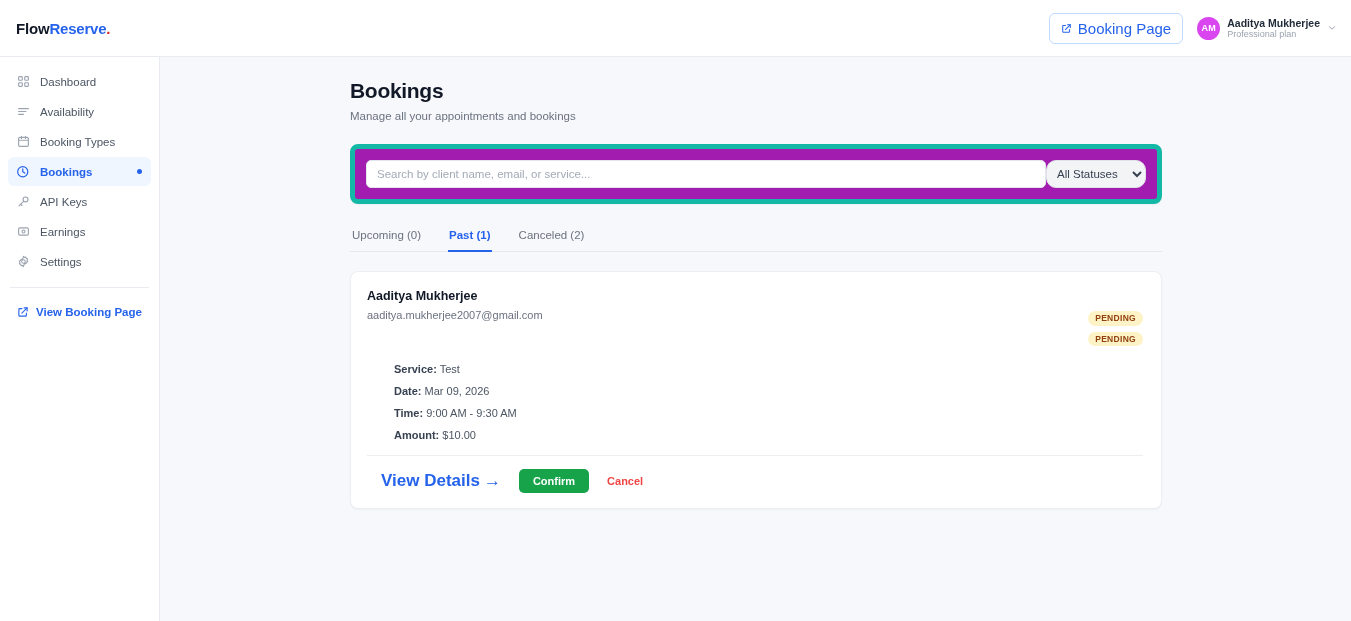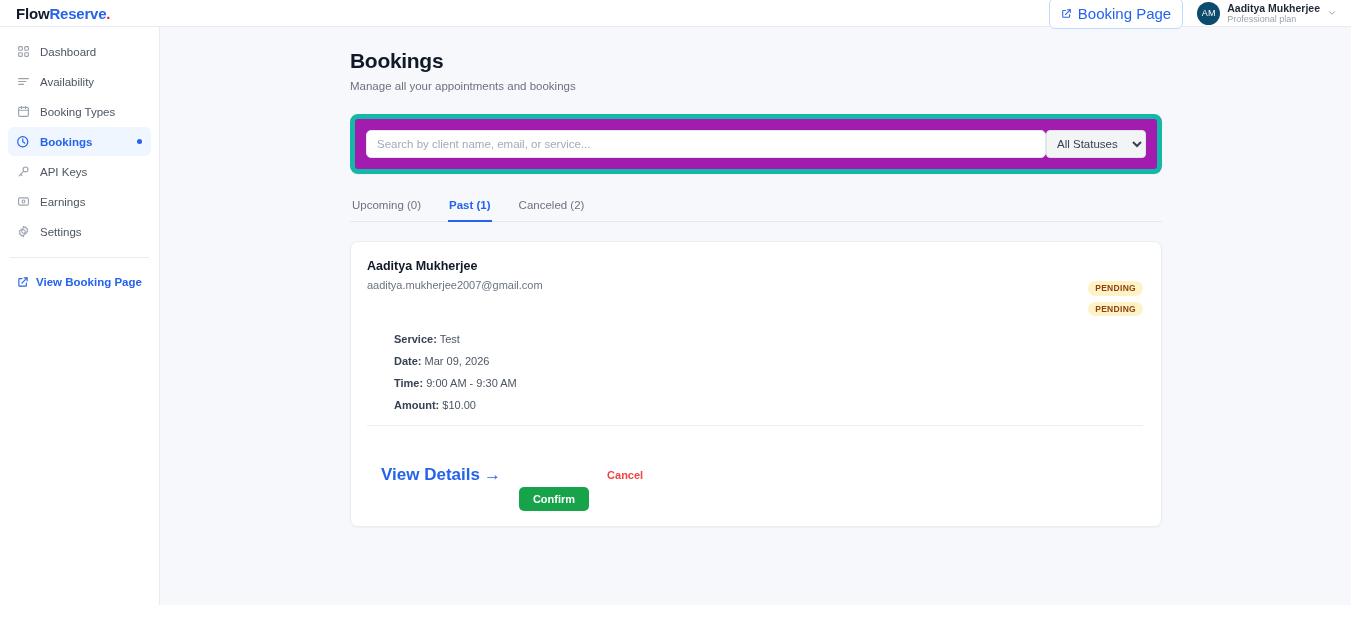--- a/index.html
+++ b/index.html
@@ -7,21 +7,21 @@
     width: 1351px;
     height: 621px;
     background: #ffffff;
     font-family: "Liberation Sans", sans-serif;
     -webkit-font-smoothing: antialiased;
     overflow: hidden;
   }
 
   
   .topbar {
-    height: 27px;
+    height: 57px;
     background: #ffffff;
     border-bottom: 1px solid #e8ebf0;
     display: flex;
     align-items: center;
     justify-content: space-between;
     padding: 0 14px 0 16px;
     position: relative;
     z-index: 5;
   }
   .logo {
@@ -55,24 +55,24 @@
   }
   .user-chip {
     display: flex;
     align-items: center;
     gap: 7px;
     cursor: pointer;
   }
   .avatar {
     width: 23px; height: 23px;
     border-radius: 50%;
-    background: #0c4a6e;
+    background: #d946ef;
     color: #fff;
     font-size: 9px;
-    font-weight: normal;
+    font-weight: bold;
     display: flex;
     align-items: center;
     justify-content: center;
     letter-spacing: 0.2px;
   }
   .user-meta { line-height: 1.15; }
   .user-name { font-size: 10.5px; font-weight: bold; color: #1f2937; white-space: nowrap; }
   .user-plan { font-size: 9px; color: #9ca3af; white-space: nowrap; }
   .caret { color: #9ca3af; display: flex; align-items: center; }
 
@@ -161,21 +161,21 @@
     color: #374151;
     font-family: "Liberation Sans", sans-serif;
     background: #ffffff;
     outline: none;
   }
   .search-input::placeholder { color: #a3aab6; }
   .status-select {
     width: 100px;
     height: 28px;
     border: 1px solid #e0e3e9;
-    border-radius: 4px;
+    border-radius: 10px;
     background: #f3f4f6;
     font-size: 11.5px;
     color: #374151;
     font-family: "Liberation Sans", sans-serif;
     padding: 0 6px;
     cursor: pointer;
     outline: none;
   }
 
   .tabs {
@@ -243,21 +243,20 @@
   .confirm-btn {
     background: #16a34a;
     color: #ffffff;
     border: none;
     border-radius: 5px;
     font-size: 11px;
     font-weight: bold;
     padding: 6px 14px;
     cursor: pointer;
     font-family: "Liberation Sans", sans-serif;
-    margin-top: 48px;
   }
   .cancel-btn {
     background: none;
     border: none;
     color: #ef4444;
     font-size: 11px;
     font-weight: bold;
     cursor: pointer;
     font-family: "Liberation Sans", sans-serif;
   }

